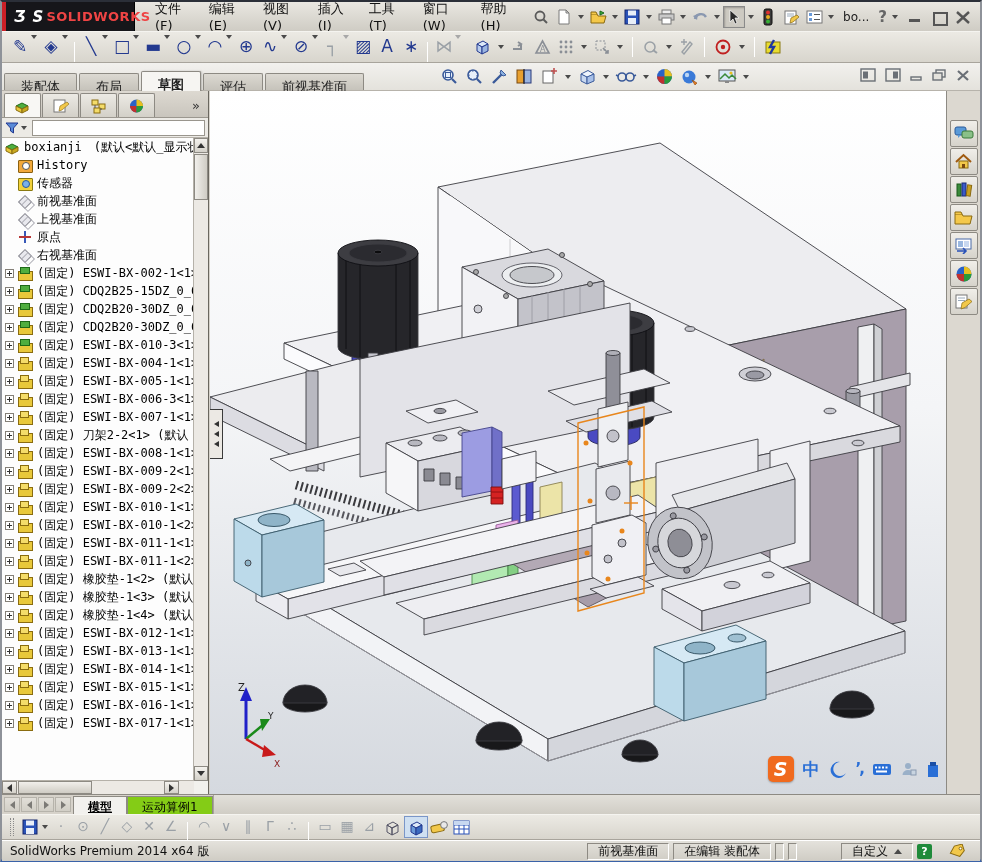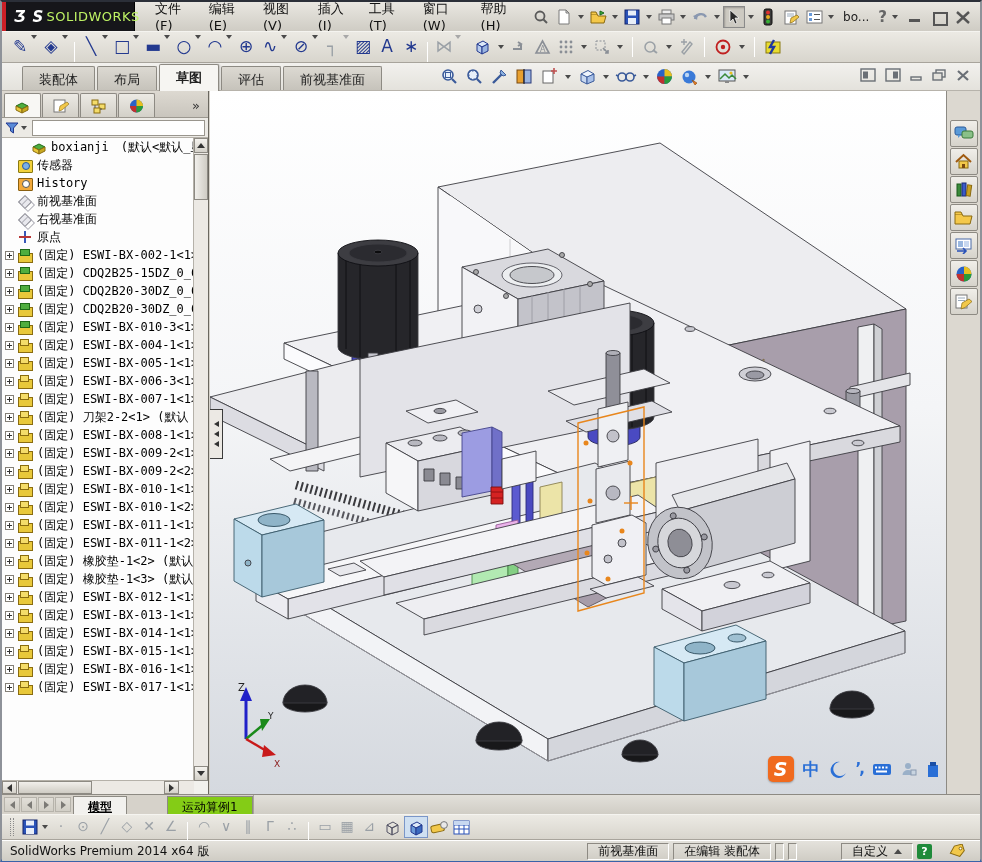--- a/index.html
+++ b/index.html
@@ -6,21 +6,21 @@
   html,body { width:982px; height:862px; overflow:hidden; }
   body { font-family:"DejaVu Sans","Liberation Sans",sans-serif; font-size:12px; background:#d6d2ca; position:relative; }
 
   .app { position:absolute; inset:0; border-left:2px solid #8e9299; border-right:2px solid #8e9299; border-top:2px solid #2b2f38; border-bottom:3px solid #3a62a8; background:#d6d2ca; }
 
   
   .titlebar { position:absolute; left:0; top:0; width:100%; height:29px; background:linear-gradient(#e9e7e1,#cfccc4); display:flex; align-items:center; }
   .logo { width:133px; height:29px; background:#16161a; display:flex; align-items:center; padding-left:8px; border-right:1px solid #000; position:relative; }
   .logo .red { position:absolute; left:0; top:0; width:4px; height:29px; background:#cc2027; }
   .logo .lg-pre { color:#fff; font-size:15px; font-style:italic; font-weight:bold; margin:0 3px 0 4px; }
-  .logo .lg-txt { color:#bef264; font-size:13px; font-weight:normal; letter-spacing:.5px; }
+  .logo .lg-txt { color:#ef4444; font-size:13px; font-weight:bold; letter-spacing:.5px; }
   .menus { display:flex; margin-left:10px; }
   .menu-item { padding:4px 10px; font-size:13px; color:#111; cursor:default; }
   .qat { display:flex; align-items:center; margin-left:4px; gap:1px; }
   .qbtn { width:22px; height:22px; display:flex; align-items:center; justify-content:center; border:1px solid transparent; }
   .qbtn.pressed { border:1px solid #8a8a8a; background:#cdcac2; box-shadow:inset 1px 1px 2px rgba(0,0,0,.25); }
   .caret-d { width:0; height:0; border-left:3px solid transparent; border-right:3px solid transparent; border-top:4px solid #4a4a4a; margin:0 2px; }
   .caret-u { width:0; height:0; border-left:4px solid transparent; border-right:4px solid transparent; border-bottom:5px solid #4a4a4a; }
   .doc-title { font-size:12px; color:#222; margin:0 6px; }
   .help-q { font-size:15px; color:#666; font-weight:bold; margin:0 2px; }
   .winbtns { display:flex; align-items:center; gap:10px; margin:0 10px 0 8px; }
@@ -34,21 +34,21 @@
   .tb-item { display:inline-flex; align-items:center; height:26px; padding:0 2px; }
   .tb-glyph { font-size:17px; color:#23398f; width:20px; text-align:center; line-height:20px; }
   .tb-item.dis .tb-glyph { color:#9aa0a6; }
   .tb-item.sep { width:1px; height:20px; background:#9a968e; border-right:1px solid #fff; padding:0; margin:0 4px; }
   .tb-item .dd { width:0; height:0; border-left:3px solid transparent; border-right:3px solid transparent; border-top:4px solid #4a4a4a; margin-left:1px; }
   .tb-item.dis .dd { border-top-color:#a8a8a8; }
   .asm-icons { display:flex; align-items:center; margin-left:8px; gap:3px; }
 
   
   .tabband { position:absolute; left:0; top:61px; width:100%; height:28px; background:linear-gradient(#f2f1ee,#e4e2dc); border-bottom:1px solid #b7b3ab; }
-  .cmdtabs { position:absolute; left:20px; bottom:0; display:flex; height:24px; }
+  .cmdtabs { position:absolute; left:2px; bottom:0; display:flex; height:17px; }
   .cmdtab { padding:4px 16px 3px; font-size:13px; color:#222; background:linear-gradient(#dcd9d2,#c6c3bb); border:1px solid #8d8a83; border-bottom:none; margin-right:2px; border-radius:2px 2px 0 0; }
   .cmdtab.active { background:#f6f5f2; font-weight:bold; height:27px; margin-top:-2px; box-shadow:1px 0 2px rgba(0,0,0,.2); }
   .headsup { position:absolute; left:436px; top:3px; display:flex; align-items:center; gap:2px; }
   .hu-item { display:inline-flex; align-items:center; padding:1px 2px; }
   .docbtns { position:absolute; right:10px; top:5px; display:flex; align-items:center; gap:9px; }
 
   
   .main { position:absolute; left:0; top:89px; width:100%; height:703px; }
 
   
@@ -536,65 +536,70 @@
       </div>
       <div class="filter-row">
         <svg width="14" height="14" viewBox="0 0 14 14">
             <path d="M1,2 h12 l-4.5,5 v5 l-3,-2 v-3 Z" fill="#5a8ad8" stroke="#23398f"></path>
           </svg>
         <span class="caret-d"></span>
         <span class="filter-box"></span>
       </div>
 
       <div class="tree">
-        <div class="trow" style="padding-left:10px;margin-left:20px;">
+        <div class="trow" style="padding-left:3px;">
           <span class="ti" style="position:relative;">
               <svg width="15" height="14" viewBox="0 0 15 14">
                 <path d="M1,6 l6,-3 6,3 -6,3 Z" fill="#4fae3f" stroke="#1e6a18"></path>
                 <path d="M1,6 v4 l6,3 v-4 Z" fill="#e8c83a" stroke="#8a6c10"></path>
                 <path d="M13,6 v4 l-6,3 v-4 Z" fill="#c8a820" stroke="#8a6c10"></path>
               </svg>
             </span>
           <span class="tlabel">boxianji</span>
           <span class="tlabel" style="margin-left:12px;">(默认&lt;默认_显示状</span>
         </div>
         <div>
 
+            <div class="trow history">
+              <span class="expand"></span>
+              <span class="ti"></span>
+              <span class="tlabel">History</span>
+            </div>
+
             <div class="trow sensor">
               <span class="expand"></span>
               <span class="ti"></span>
               <span class="tlabel">传感器</span>
             </div>
 
-            <div class="trow history">
-              <span class="expand"></span>
-              <span class="ti"></span>
-              <span class="tlabel">History</span>
-            </div>
-
 
             <div class="trow plane">
               <span class="expand"></span>
               <span class="ti"></span>
               <span class="tlabel">前视基准面</span>
             </div>
 
-
             <div class="trow plane">
               <span class="expand"></span>
               <span class="ti"></span>
+              <span class="tlabel">上视基准面</span>
+            </div>
+
+            <div class="trow origin">
+              <span class="expand"></span>
+              <span class="ti"></span>
+              <span class="tlabel">原点</span>
+            </div>
+
+            <div class="trow plane">
+              <span class="expand"></span>
+              <span class="ti"></span>
               <span class="tlabel">右视基准面</span>
             </div>
 
-            <div class="trow origin">
-              <span class="expand"></span>
-              <span class="ti"></span>
-              <span class="tlabel">原点</span>
-            </div>
-
             <div class="trow asm exp">
               <span class="expand"></span>
               <span class="ti"></span>
               <span class="tlabel">(固定) ESWI-BX-002-1&lt;1&gt;</span>
             </div>
 
             <div class="trow asm exp">
               <span class="expand"></span>
               <span class="ti"></span>
               <span class="tlabel">(固定) CDQ2B25-15DZ_0_0</span>
@@ -696,20 +701,25 @@
               <span class="ti"></span>
               <span class="tlabel">(固定) 橡胶垫-1&lt;2&gt; (默认</span>
             </div>
 
             <div class="trow part exp">
               <span class="expand"></span>
               <span class="ti"></span>
               <span class="tlabel">(固定) 橡胶垫-1&lt;3&gt; (默认</span>
             </div>
 
+            <div class="trow part exp">
+              <span class="expand"></span>
+              <span class="ti"></span>
+              <span class="tlabel">(固定) 橡胶垫-1&lt;4&gt; (默认</span>
+            </div>
 
             <div class="trow part exp">
               <span class="expand"></span>
               <span class="ti"></span>
               <span class="tlabel">(固定) ESWI-BX-012-1&lt;1&gt;</span>
             </div>
 
             <div class="trow part exp">
               <span class="expand"></span>
               <span class="ti"></span>
@@ -1098,21 +1108,21 @@
       <span class="btn">
           <i class="arr-lf"></i>
         </span>
       <span class="btn">
           <i class="arr-rt"></i>
         </span>
       <span class="btn">
           <i class="arr-rt"></i>
         </span>
     </div>
-    <span style="display:flex;gap:40px;">
+    <span style="display:flex;">
 
     <span class="mtab active">模型</span>
         <span class="mtab">运动算例1</span>
       </span>
     <span class="mt-fill"></span>
   </div>
 
   <div class="toolbar3">
     <span class="dots"></span>
     <span class="tb-item">

